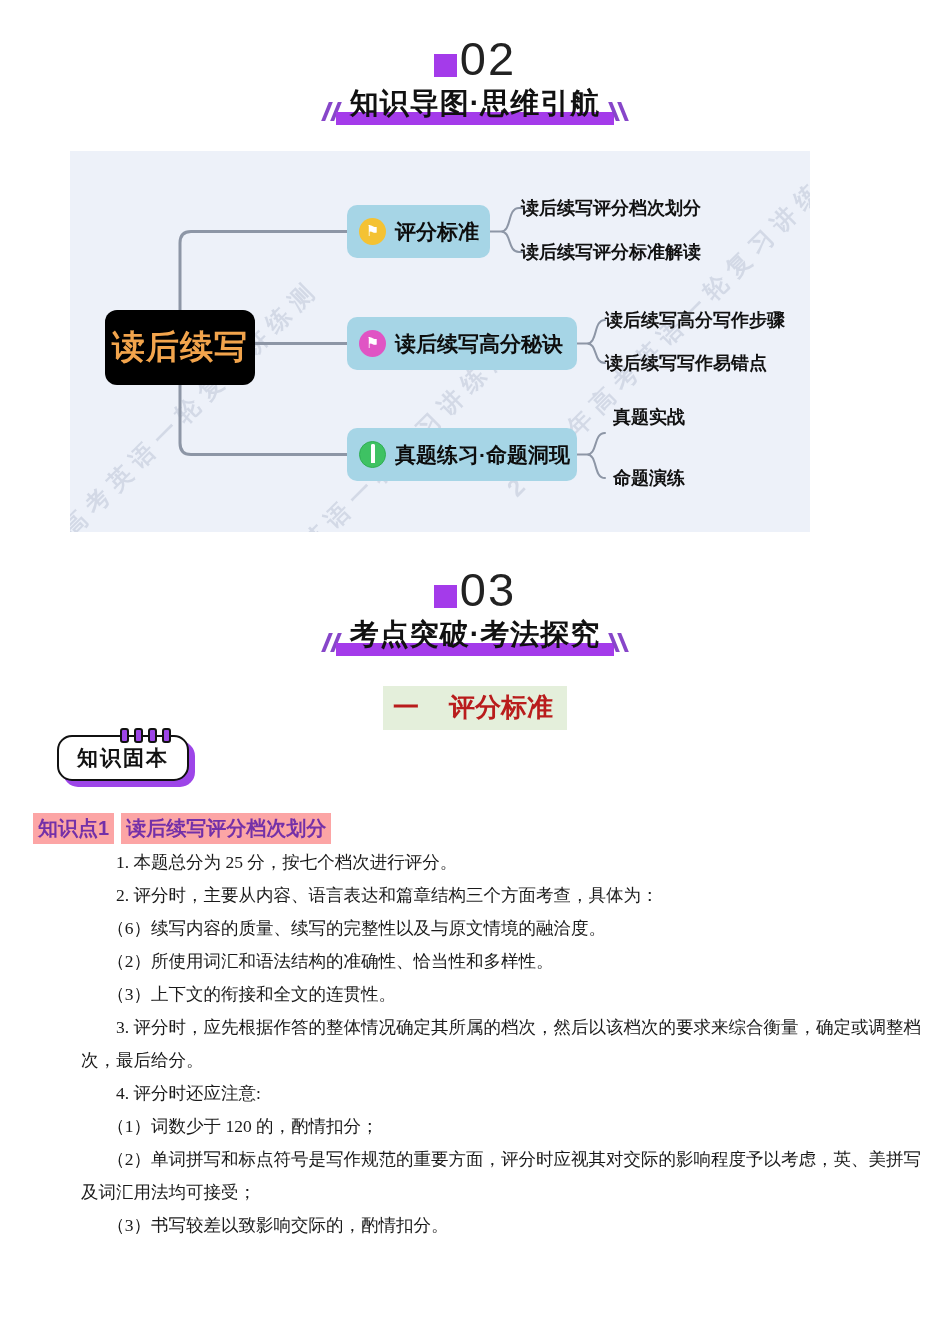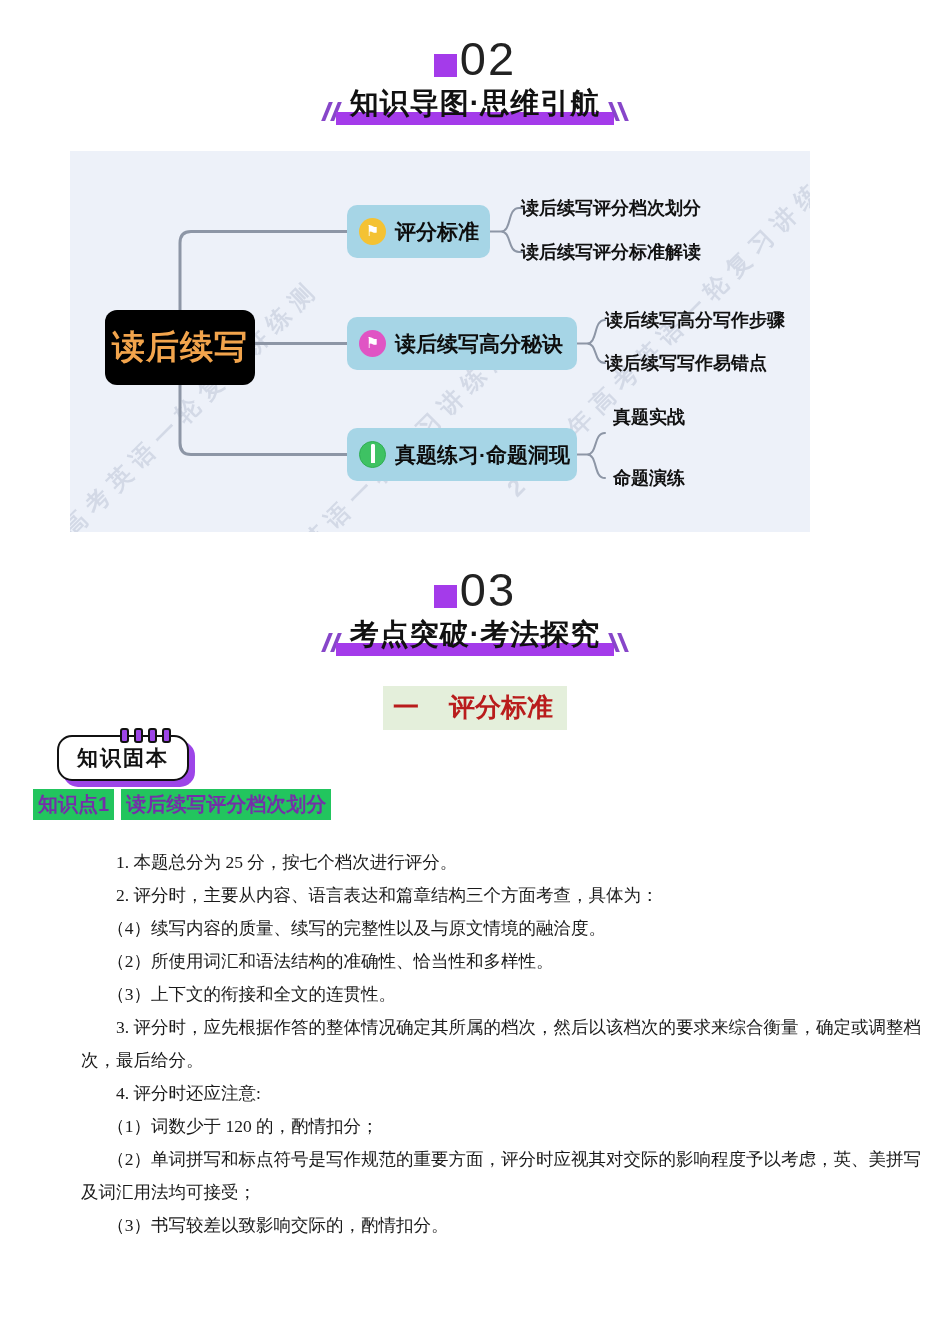--- a/index.html
+++ b/index.html
@@ -61,21 +61,21 @@
   
   .k-badge { position:absolute; left:57px; top:735px; width:132px; height:46px; background:#fff;
         border:2.5px solid #111; border-radius:15px; box-shadow:6px 6px 0 #9d45e8;
         display:flex; align-items:center; justify-content:center;text-align:right; }
   .k-badge .k-text { font-size:21px; font-weight:bold; color:#111; letter-spacing:2px; }
   .k-badge .tabs { position:absolute; top:-9px; right:16px; display:flex; gap:5px; }
   .k-badge .tabs i { display:block; width:9px; height:15px; background:#9d45e8; border:2px solid #111; border-radius:3px; }
 
   
   .kp-line { position:absolute; left:33px; top:789px; display:flex; gap:7px; align-items:center; }
-  .kp-line span { background:#22c55e; color:#7430a8; font-weight:bold; font-size:20px; padding:2px 5px; }
+  .kp-line span { background:#fca5a5; color:#7430a8; font-weight:bold; font-size:20px; padding:2px 5px;margin-top:24px; }
 
   
   .body-text { position:absolute; left:33px; top:846px; width:889px;
         font-family:"Liberation Serif","DejaVu Serif",serif; font-size:17.5px; color:#1a1a1a; }
   .body-text p { line-height:33px;margin-left:48px; }
   .body-text p.indent-num   { text-indent:2em; }
   .body-text p.indent-paren { text-indent:1.5em; }
 </style>
 </head>
 <body>
@@ -182,21 +182,21 @@
   </div>
 
   <div class="kp-line">
     <span>知识点1</span>
     <span>读后续写评分档次划分</span>
   </div>
 
   <div class="body-text">
     <p class="indent-num">1. 本题总分为 25 分，按七个档次进行评分。</p>
     <p class="indent-num">2. 评分时，主要从内容、语言表达和篇章结构三个方面考查，具体为：</p>
-    <p class="indent-paren">（4）续写内容的质量、续写的完整性以及与原文情境的融洽度。</p>
+    <p class="indent-paren">（6）续写内容的质量、续写的完整性以及与原文情境的融洽度。</p>
     <p class="indent-paren">（2）所使用词汇和语法结构的准确性、恰当性和多样性。</p>
     <p class="indent-paren">（3）上下文的衔接和全文的连贯性。</p>
     <p class="indent-num">3. 评分时，应先根据作答的整体情况确定其所属的档次，然后以该档次的要求来综合衡量，确定或调整档次，最后给分。</p>
     <p class="indent-num">4. 评分时还应注意:</p>
     <p class="indent-paren">（1）词数少于 120 的，酌情扣分；</p>
     <p class="indent-paren">（2）单词拼写和标点符号是写作规范的重要方面，评分时应视其对交际的影响程度予以考虑，英、美拼写及词汇用法均可接受；</p>
     <p class="indent-paren">（3）书写较差以致影响交际的，酌情扣分。</p>
   </div>
 
 </div>

